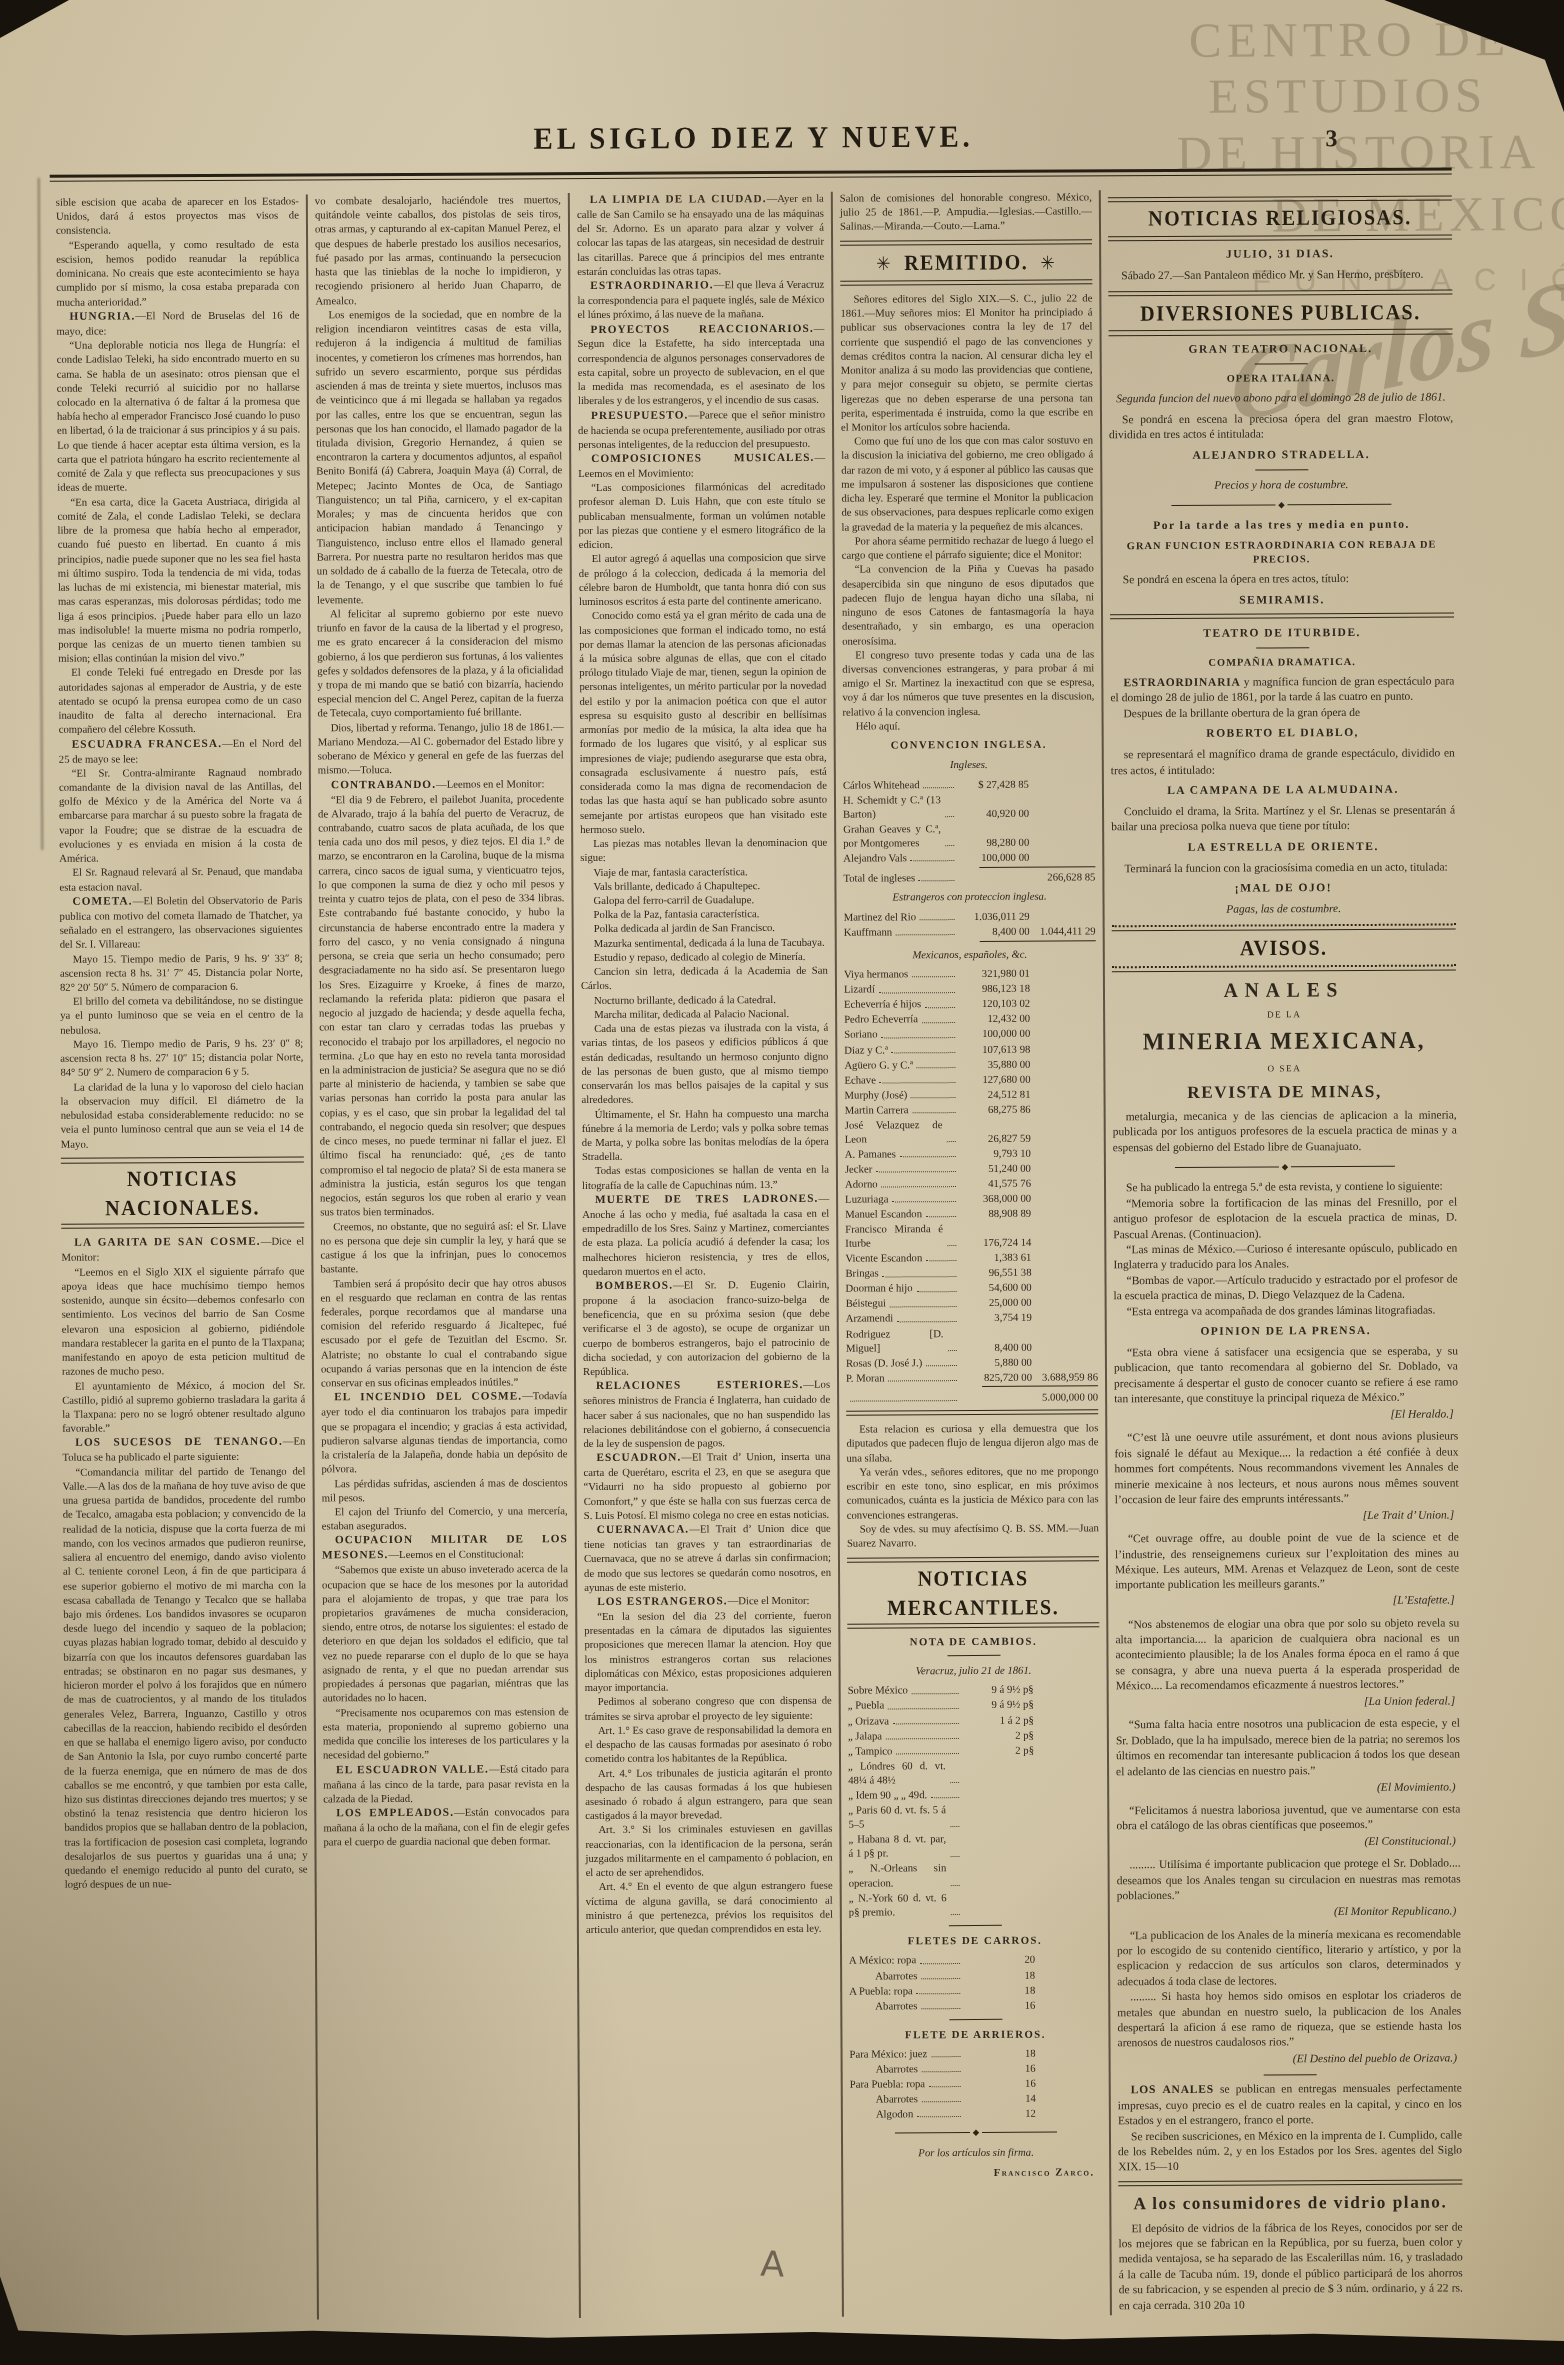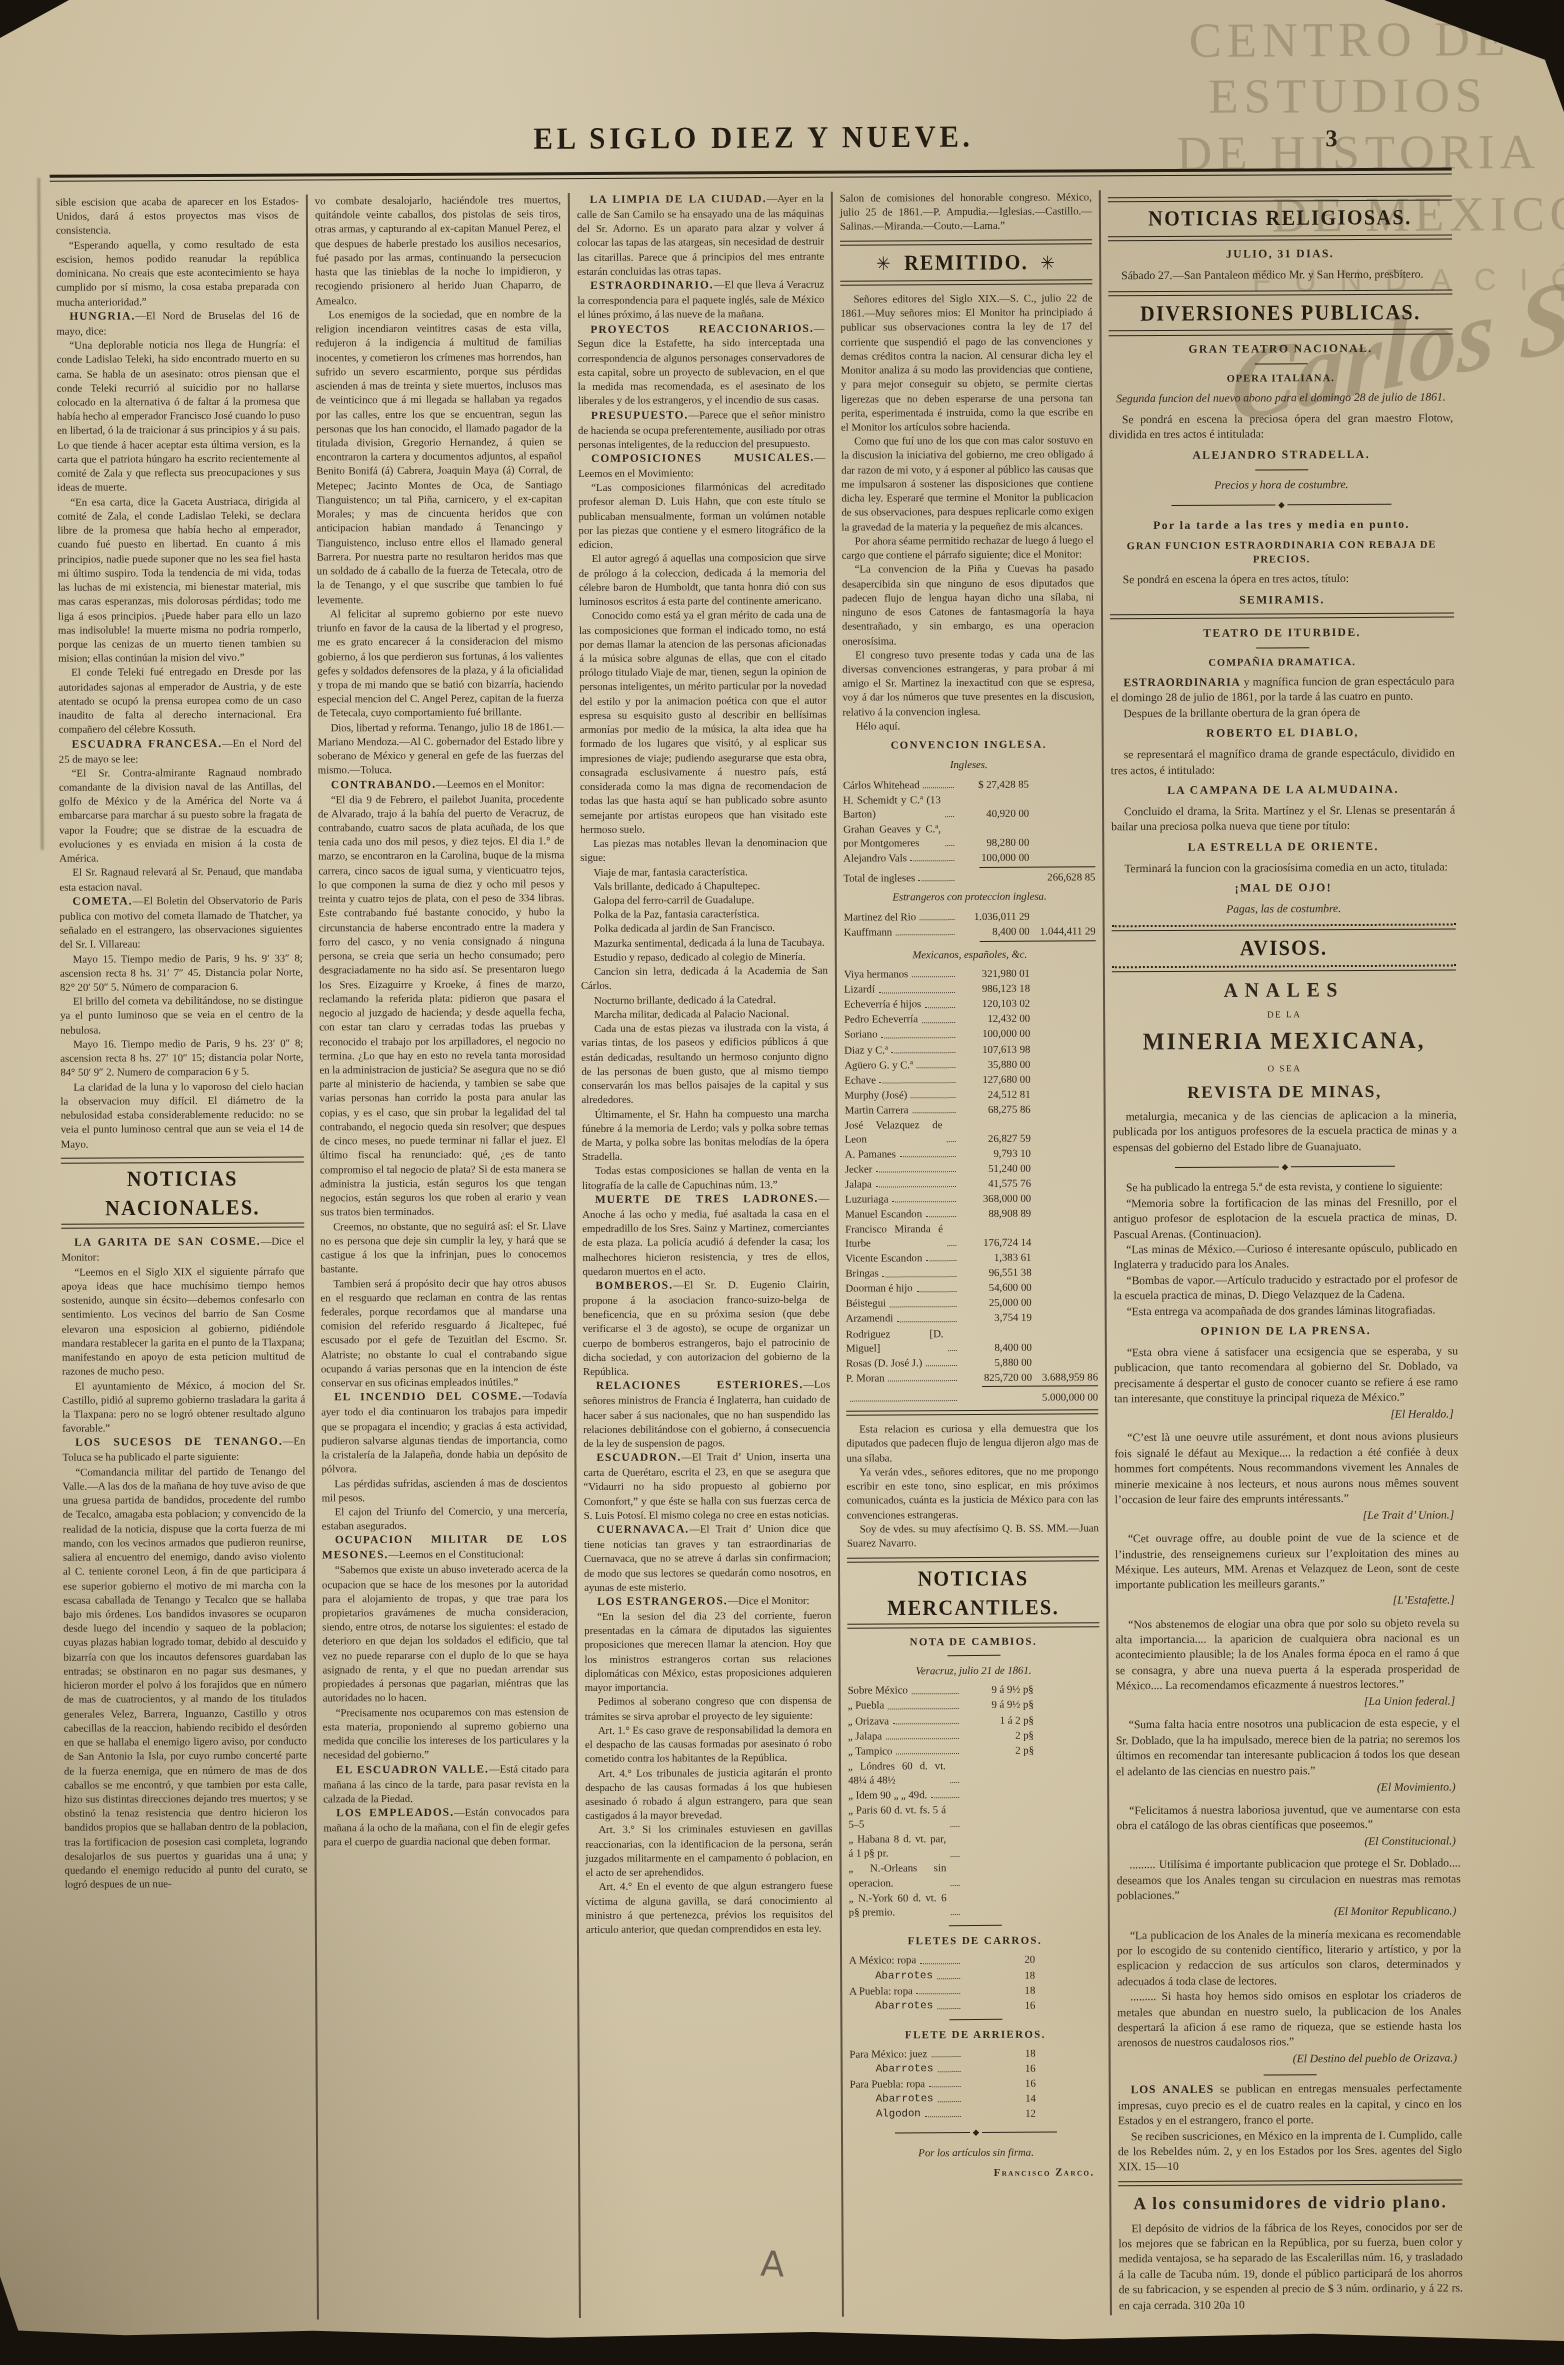--- a/index.html
+++ b/index.html
@@ -36,21 +36,21 @@
   .s-small{font-size:80%;letter-spacing:1.5px;}
   .section{margin:7.6px 0 6.1px;}
   .dbl{border-top:1.5px solid #2c2517;border-bottom:0.8px solid #2c2517;height:3.1px;margin:2.3px 0;}
   .dbl.dotted{border-top:2.3px dotted #2c2517;}
   .sec-title{text-align:center;font-size:20px;font-weight:bold;letter-spacing:1.5px;
     color:#241d12;margin:3.8px 0;transform:scaleY(1.08);}
   .star{font-size:17px;vertical-align:middle;margin:0 12.2px;font-weight:normal;}
   .row{display:grid;grid-template-columns:1fr 73px 66px;align-items:end;margin:0.8px 0;}
   .row .nmw{display:flex;align-items:flex-end;min-width:0;}
   .row .nm{white-space:normal;}
-  .row.ind .nm{padding-left:26px;font-family:Liberation Mono, monospace;}
+  .row.ind .nm{padding-left:26px;}
   .row .ldr{flex:1;border-bottom:1.5px dotted #4a4133;margin:0 2.3px 3.1px 3.8px;min-width:9.2px;}
   .row .v,.row .v2{text-align:right;white-space:nowrap;}
   .hr-short{width:53px;border-top:1.5px solid #2c2517;margin:6.9px auto;}
   .hr-part{width:46%;border-top:1.1px solid #2c2517;margin:2.3px 0 2.3px auto;}
   .hr-double{border-top:1.1px solid #2c2517;border-bottom:1.1px solid #2c2517;height:3.1px;margin:6.1px 0;}
   .hr-diamond{display:flex;align-items:center;margin:6.9px auto;width:64%;}
   .hr-diamond .ln{flex:1;border-top:1.1px solid #2c2517;}
   .hr-diamond .di{font-size:8.4px;margin:0 3.1px;color:#2c2517;}
   .sigr{text-align:right;font-style:italic;margin:1.5px 4.6px 6.9px 0;}
   .sig-name{text-align:right;margin:3.1px 7.6px 0 0;font-variant:small-caps;letter-spacing:1.5px;font-weight:bold;}
@@ -350,21 +350,21 @@
           <div class="row">
             <span class="nmw">
               <span class="nm">Jecker</span>
               <span class="ldr"></span>
             </span>
             <span class="v">51,240 00</span>
             <span class="v2"></span>
           </div>
           <div class="row">
             <span class="nmw">
-              <span class="nm">Jalapa</span>
+              <span class="nm">Adorno</span>
               <span class="ldr"></span>
             </span>
             <span class="v">41,575 76</span>
             <span class="v2"></span>
           </div>
           <div class="row">
             <span class="nmw">
               <span class="nm">Luzuriaga</span>
               <span class="ldr"></span>
             </span>

